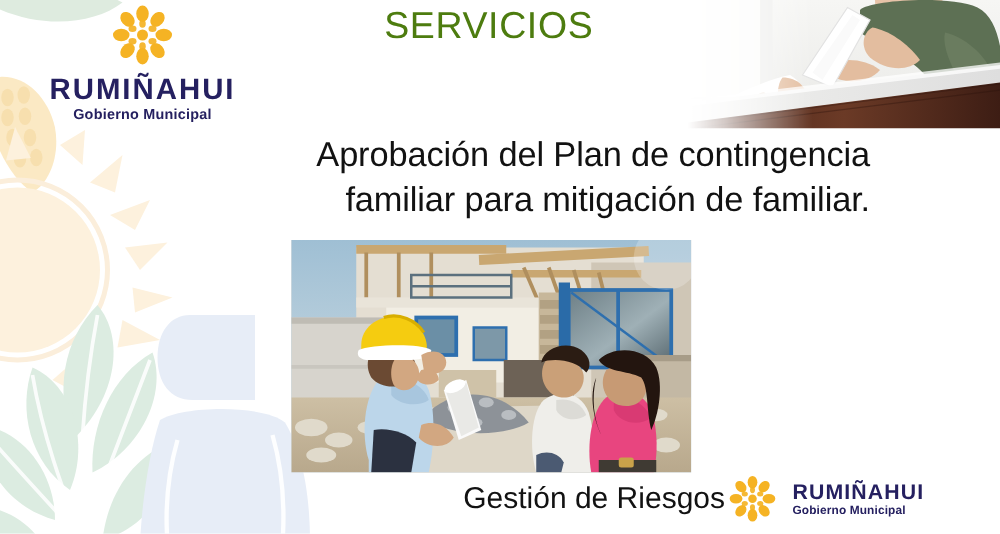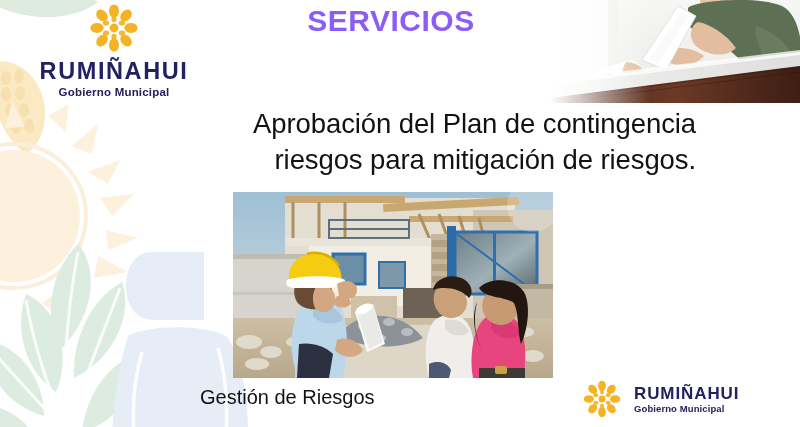--- a/index.html
+++ b/index.html
@@ -59,23 +59,23 @@
     letter-spacing: .2px;
     margin-top: 3px;
     line-height: 1;
   }
 
   #header-title {
     position: absolute;
     left: 236px; top: 4px;
     width: 310px;
     text-align: center;
-    color: #8b5cf6;
+    color: #4d7c0f;
     font-size: 30px;
-    font-weight: bold;
+    font-weight: normal;
     letter-spacing: .5px;
     line-height: 1.12;
   }
   #header-title .l2 { display: block; }
 
   
   #photo-counter {
     position: absolute;
     right: 0; top: 0;
     width: 250px; height: 103px;
@@ -104,23 +104,23 @@
     width: 320px; height: 186px;
     overflow: hidden;
     background: #cfd6d8;
   }
 
   
   #caption {
     position: absolute;
     left: 200px; top: 386px;
     width: 380px;
-    text-align: left;
+    text-align: right;
     color: #121212;
-    font-size: 20px;
+    font-size: 24px;
     line-height: 1.1;
   }
 
   
   #brand-logo-bottom {
     position: absolute;
     left: 578px; top: 375px;
     width: 200px; height: 48px;
     display: flex; align-items: center; gap: 8px;
   }
@@ -282,21 +282,21 @@
     <div id="brand-name-top">RUMIÑAHUI</div>
     <div id="brand-sub-top">Gobierno Municipal</div>
   </div>
 
   <div id="header-title">
     <span class="l1">SERVICIOS</span>
   </div>
 
   <div id="main-heading">
     <span class="ln">Aprobación del Plan de contingencia</span>
-    <span class="ln">riesgos para mitigación de riesgos.</span>
+    <span class="ln">familiar para mitigación de familiar.</span>
   </div>
 
   <div id="photo-inspection">
     <svg viewBox="0 0 320 186" width="320" height="186" preserveAspectRatio="xMidYMid slice" aria-hidden="true">
       <defs>
         <linearGradient id="skyg" x1="0" y1="0" x2="0" y2="1">
           <stop offset="0%" stop-color="#9fbfd4"></stop>
           <stop offset="100%" stop-color="#d8e2e6"></stop>
         </linearGradient>
         <linearGradient id="groundg" x1="0" y1="0" x2="0" y2="1">

